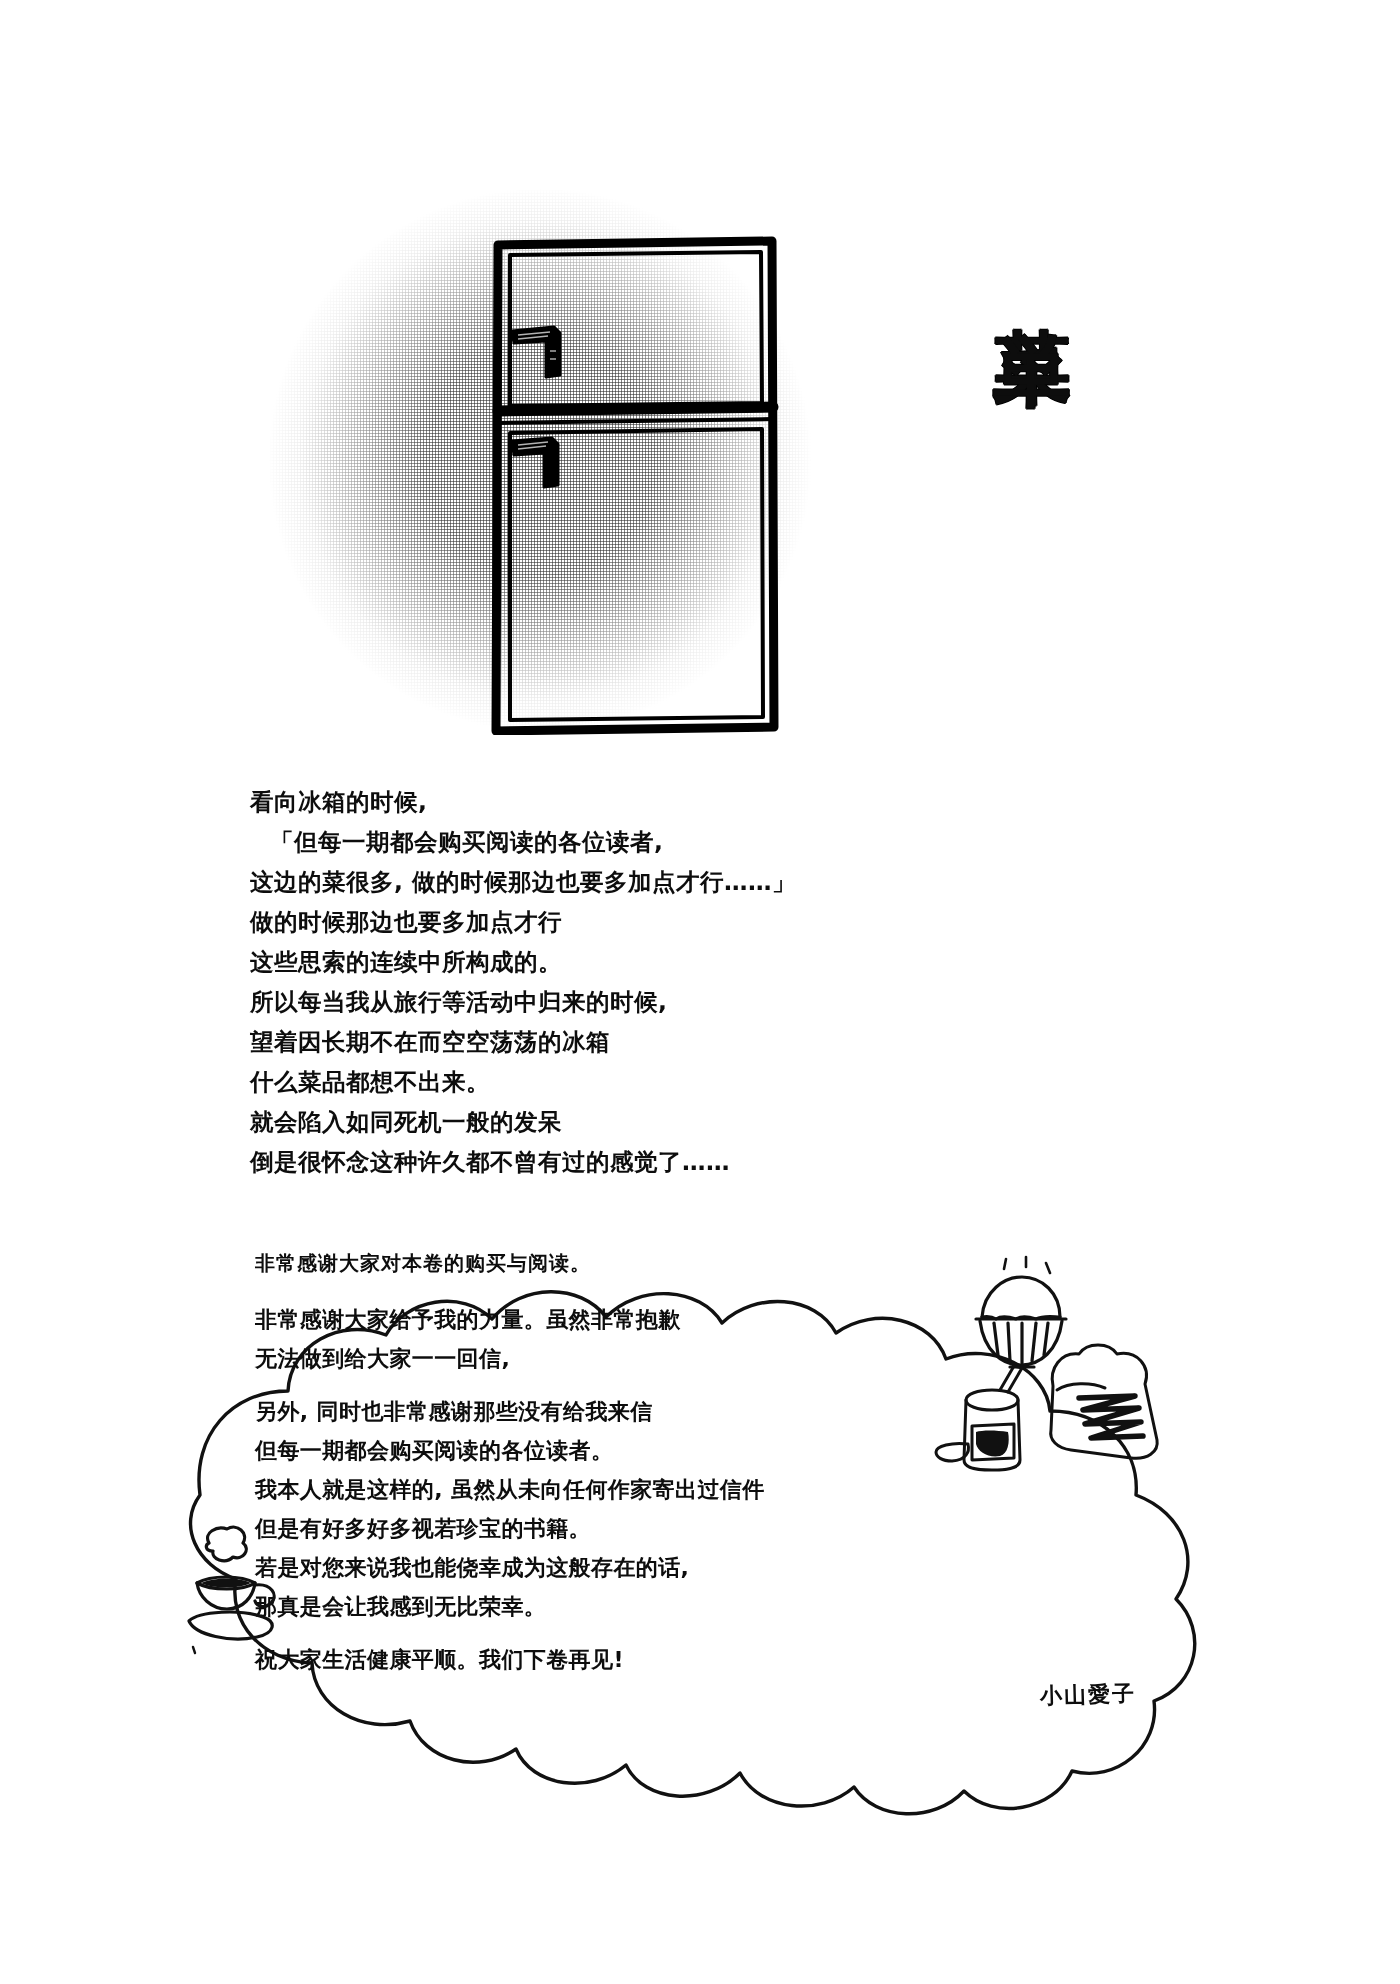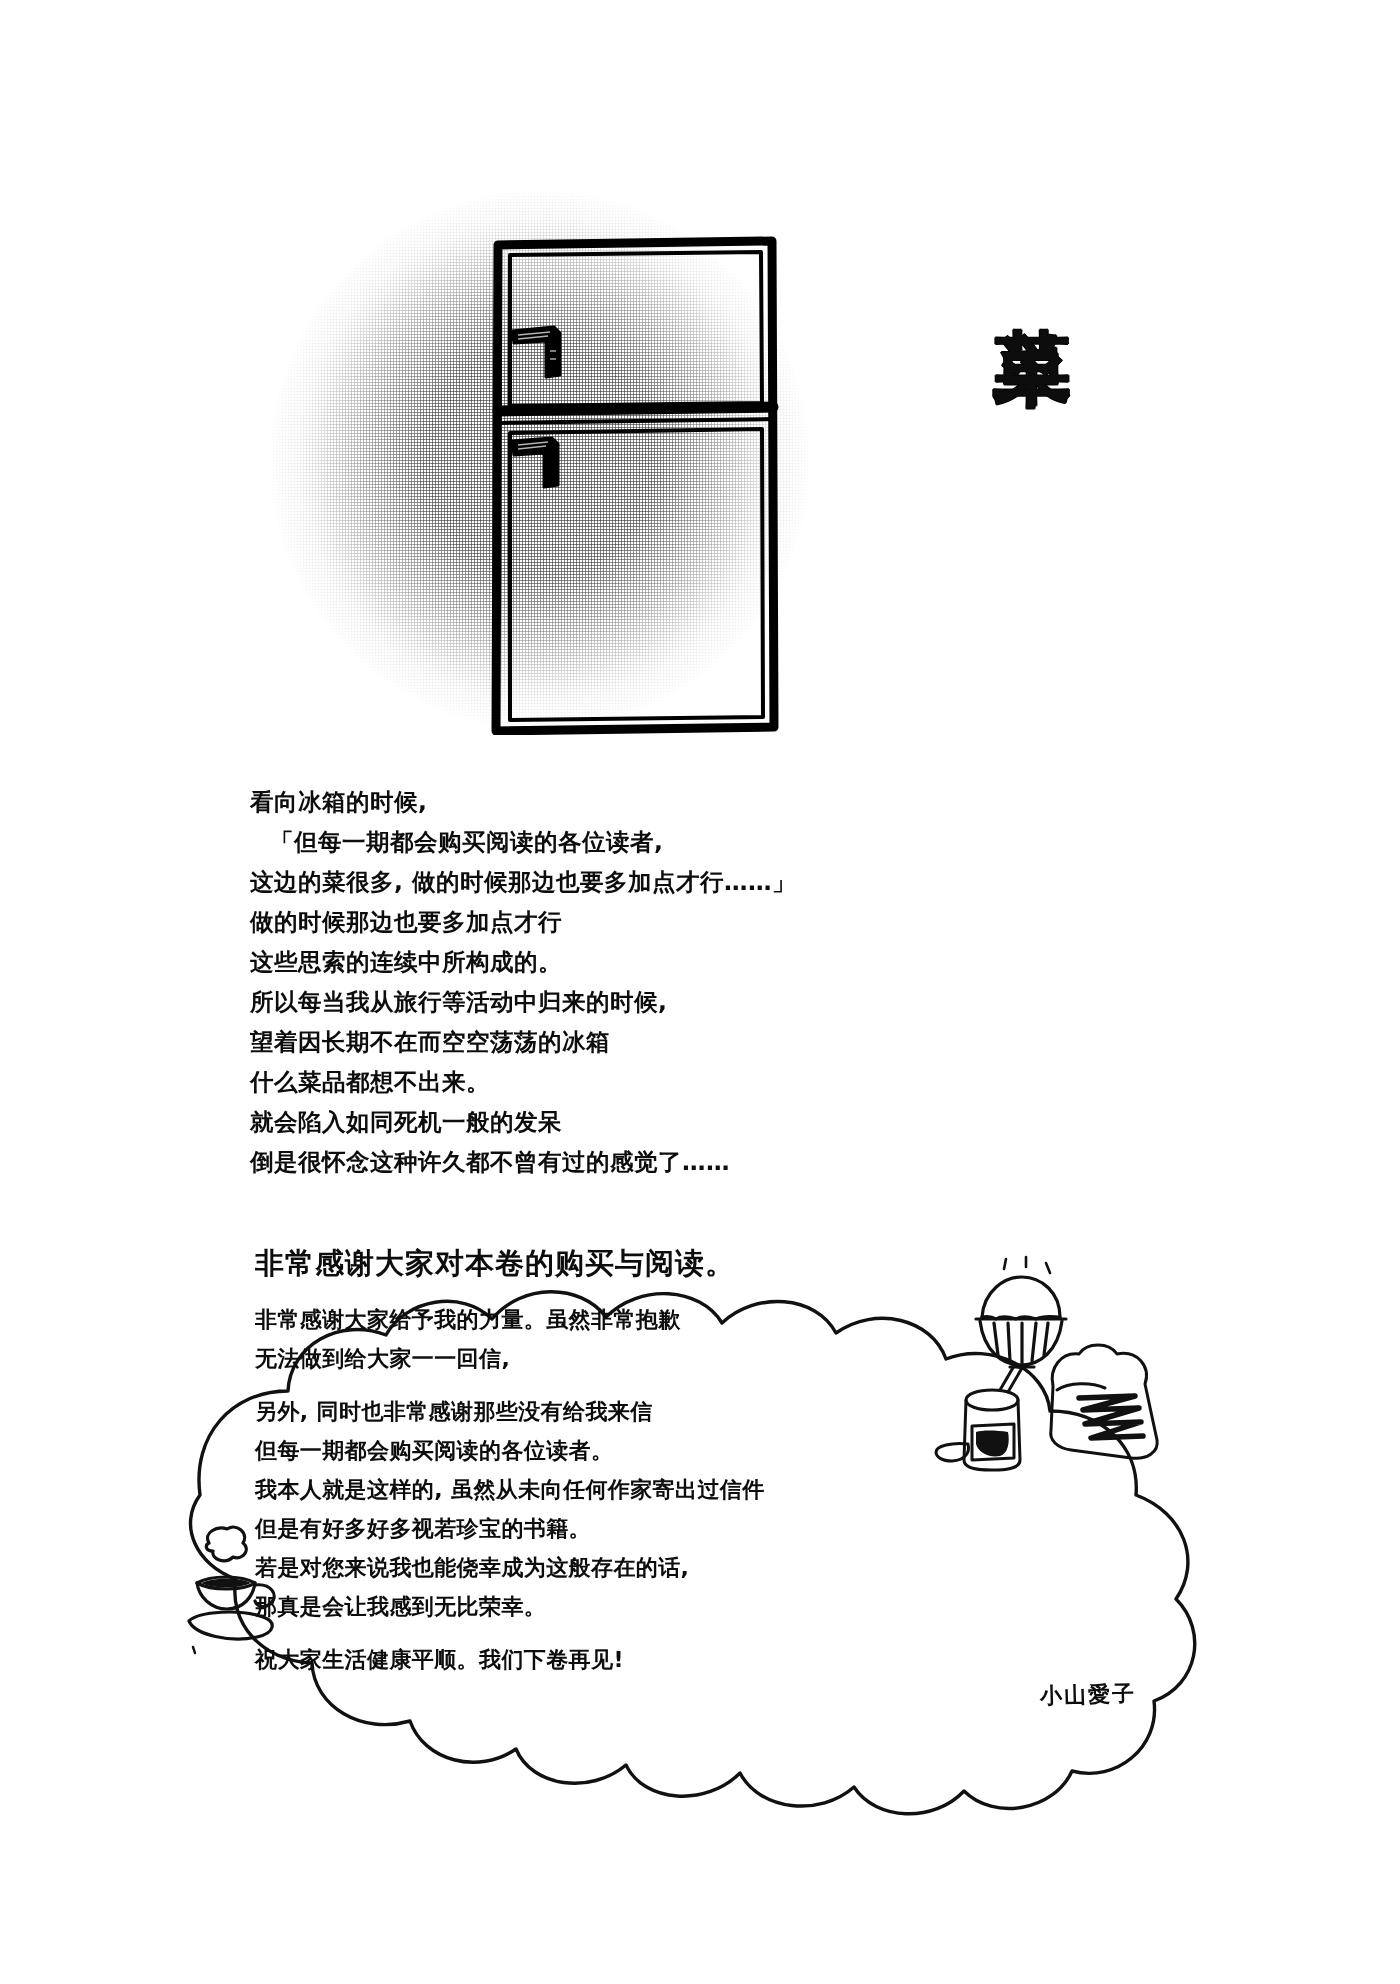--- a/index.html
+++ b/index.html
@@ -52,21 +52,21 @@
   .narration .ind{padding-left:20px;}
 
   
   .bubble-wrap{position:absolute;left:140px;top:1195px;width:1130px;height:645px;}
   .bubble-wrap svg{position:absolute;inset:0;width:100%;height:100%;}
   .bubble-text{
     position:absolute;left:255px;top:1240px;width:820px;
     font-size:22px;line-height:39px;letter-spacing:.4px;
   }
   .bubble-text .lead{
-    font-size:29px;line-height:46px;letter-spacing:1px;margin-bottom:8px;
+    font-size:20px;line-height:46px;letter-spacing:1px;margin-bottom:8px;
   }
   .bubble-text .para{margin-top:14px;}
   .bubble-text .ln{white-space:nowrap;}
 
   .signature{
     position:absolute;left:1040px;top:1680px;
     font-size:22px;letter-spacing:2px;font-weight:600;
     transform:rotate(-1.5deg);
   }
 

